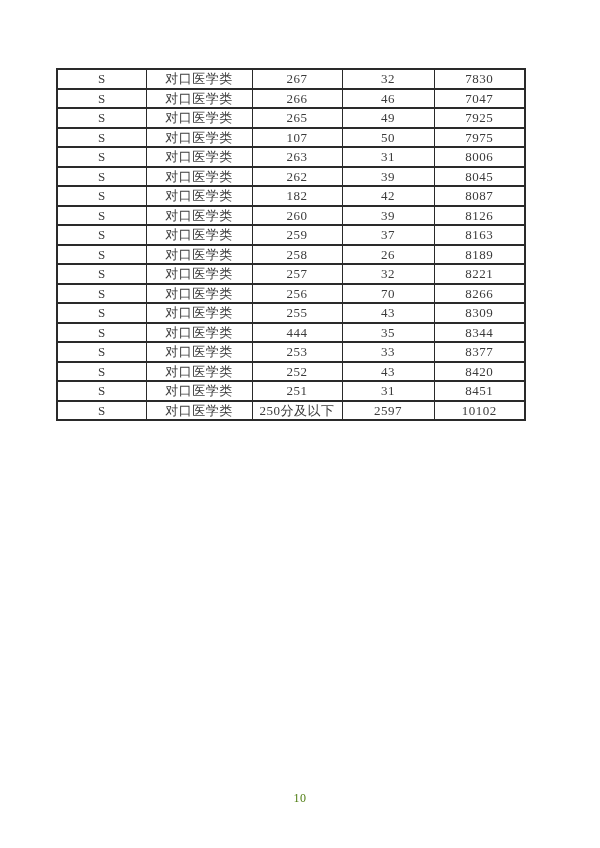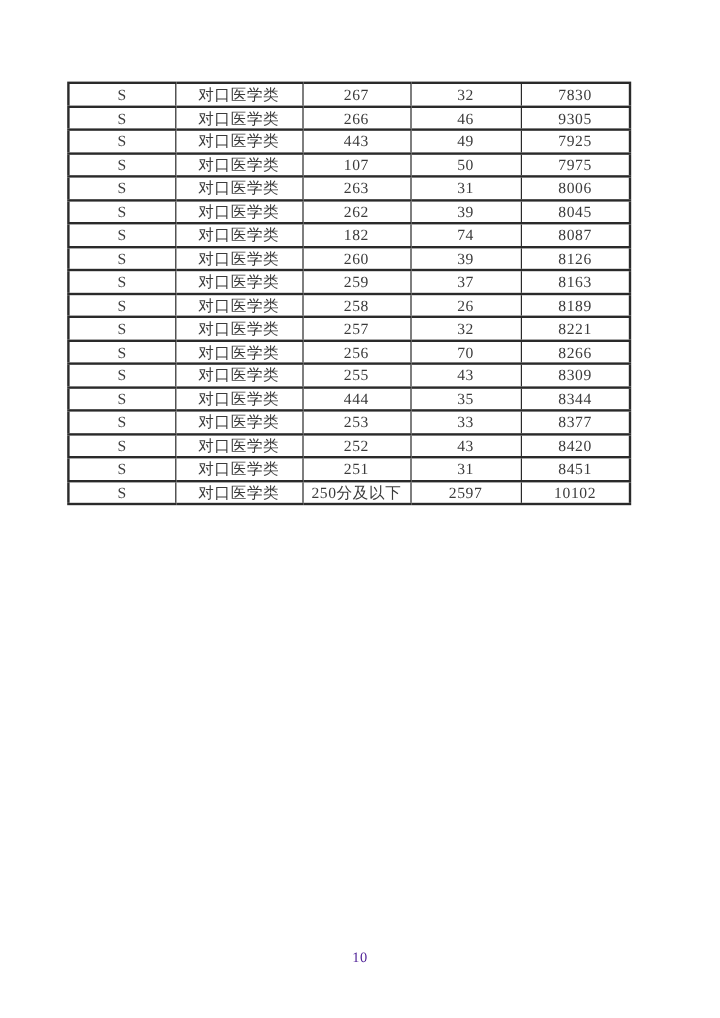--- a/index.html
+++ b/index.html
@@ -49,21 +49,21 @@
   table.score-table tr {
     height: 19.5px;
   }
   .page-number {
     position: absolute;
     left: 0;
     top: 791px;
     width: 600px;
     text-align: center;
     font-size: 12px;
-    color: #4c1d95;
+    color: #4d7c0f;
     letter-spacing: 0.5px;
   }
 </style>
 </head>
 <body>
 
 <div class="sheet">
 
   <table class="score-table">
     <colgroup>
@@ -79,26 +79,26 @@
           <td>对口医学类</td>
           <td>267</td>
           <td>32</td>
           <td>7830</td>
         </tr>
         <tr>
           <td>S</td>
           <td>对口医学类</td>
           <td>266</td>
           <td>46</td>
-          <td>9305</td>
-        </tr>
-        <tr>
-          <td>S</td>
-          <td>对口医学类</td>
-          <td>443</td>
+          <td>7047</td>
+        </tr>
+        <tr>
+          <td>S</td>
+          <td>对口医学类</td>
+          <td>265</td>
           <td>49</td>
           <td>7925</td>
         </tr>
         <tr>
           <td>S</td>
           <td>对口医学类</td>
           <td>107</td>
           <td>50</td>
           <td>7975</td>
         </tr>
@@ -113,21 +113,21 @@
           <td>S</td>
           <td>对口医学类</td>
           <td>262</td>
           <td>39</td>
           <td>8045</td>
         </tr>
         <tr>
           <td>S</td>
           <td>对口医学类</td>
           <td>182</td>
-          <td>74</td>
+          <td>42</td>
           <td>8087</td>
         </tr>
         <tr>
           <td>S</td>
           <td>对口医学类</td>
           <td>260</td>
           <td>39</td>
           <td>8126</td>
         </tr>
         <tr>

